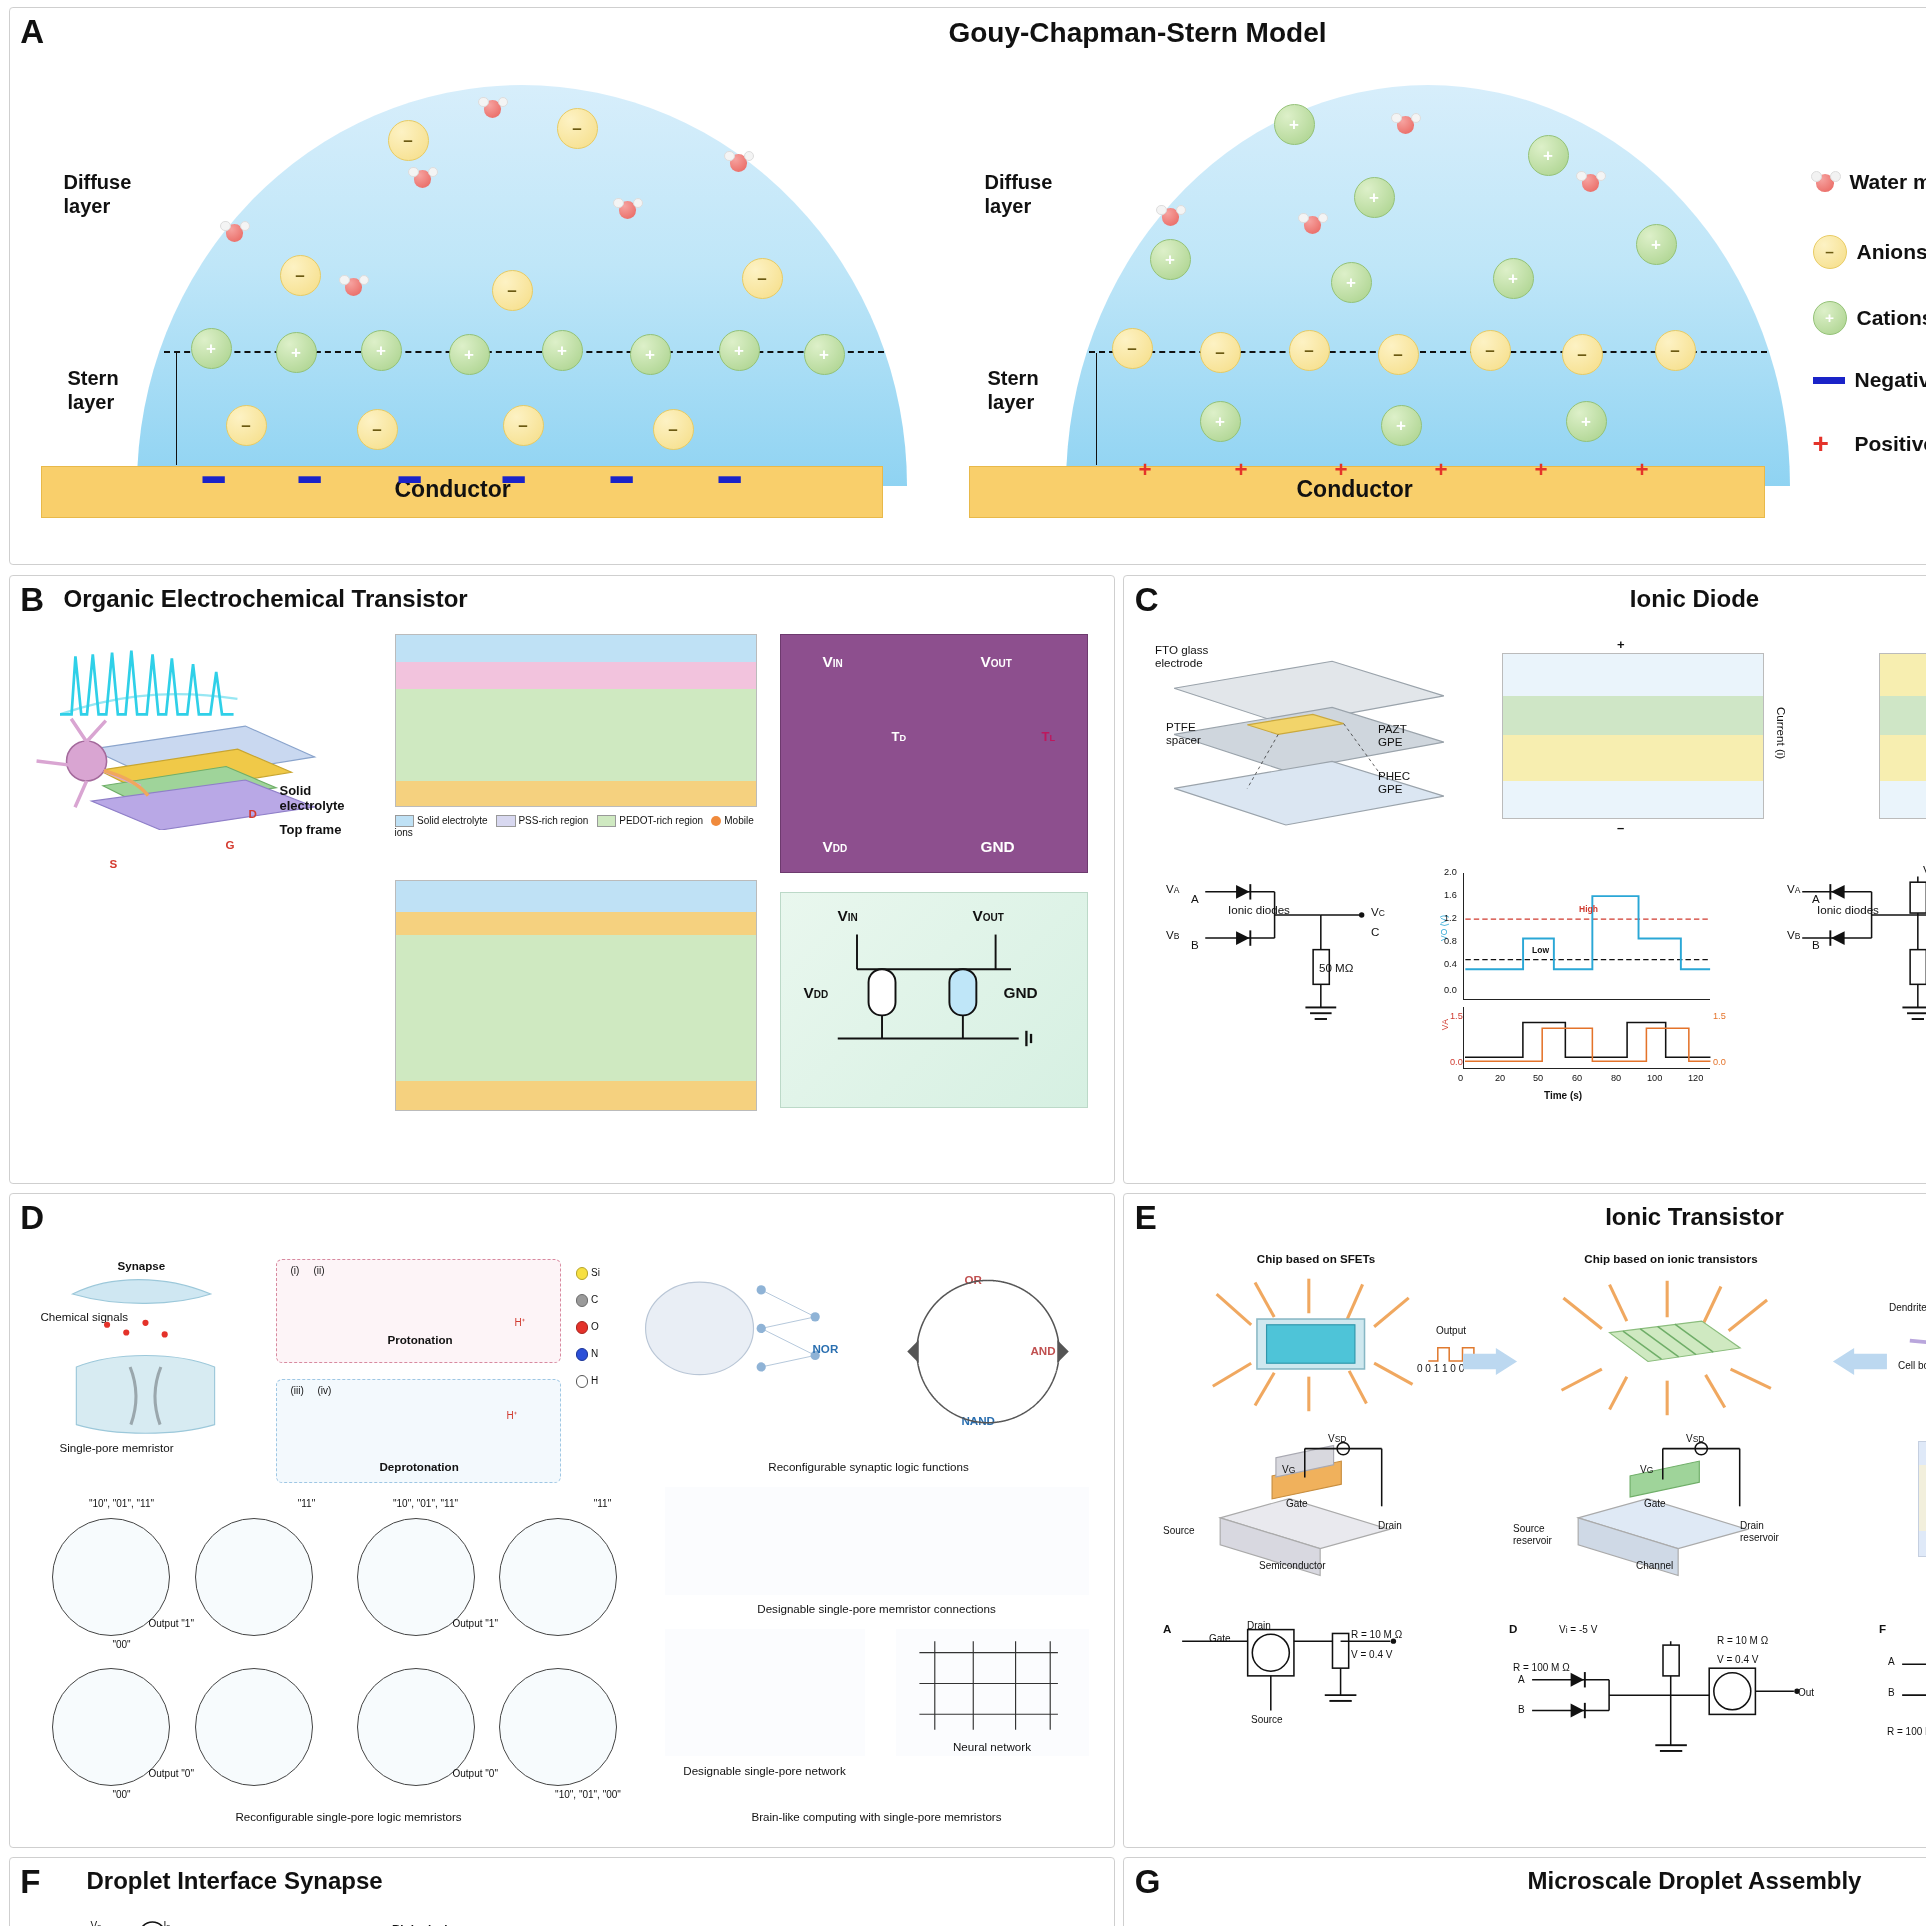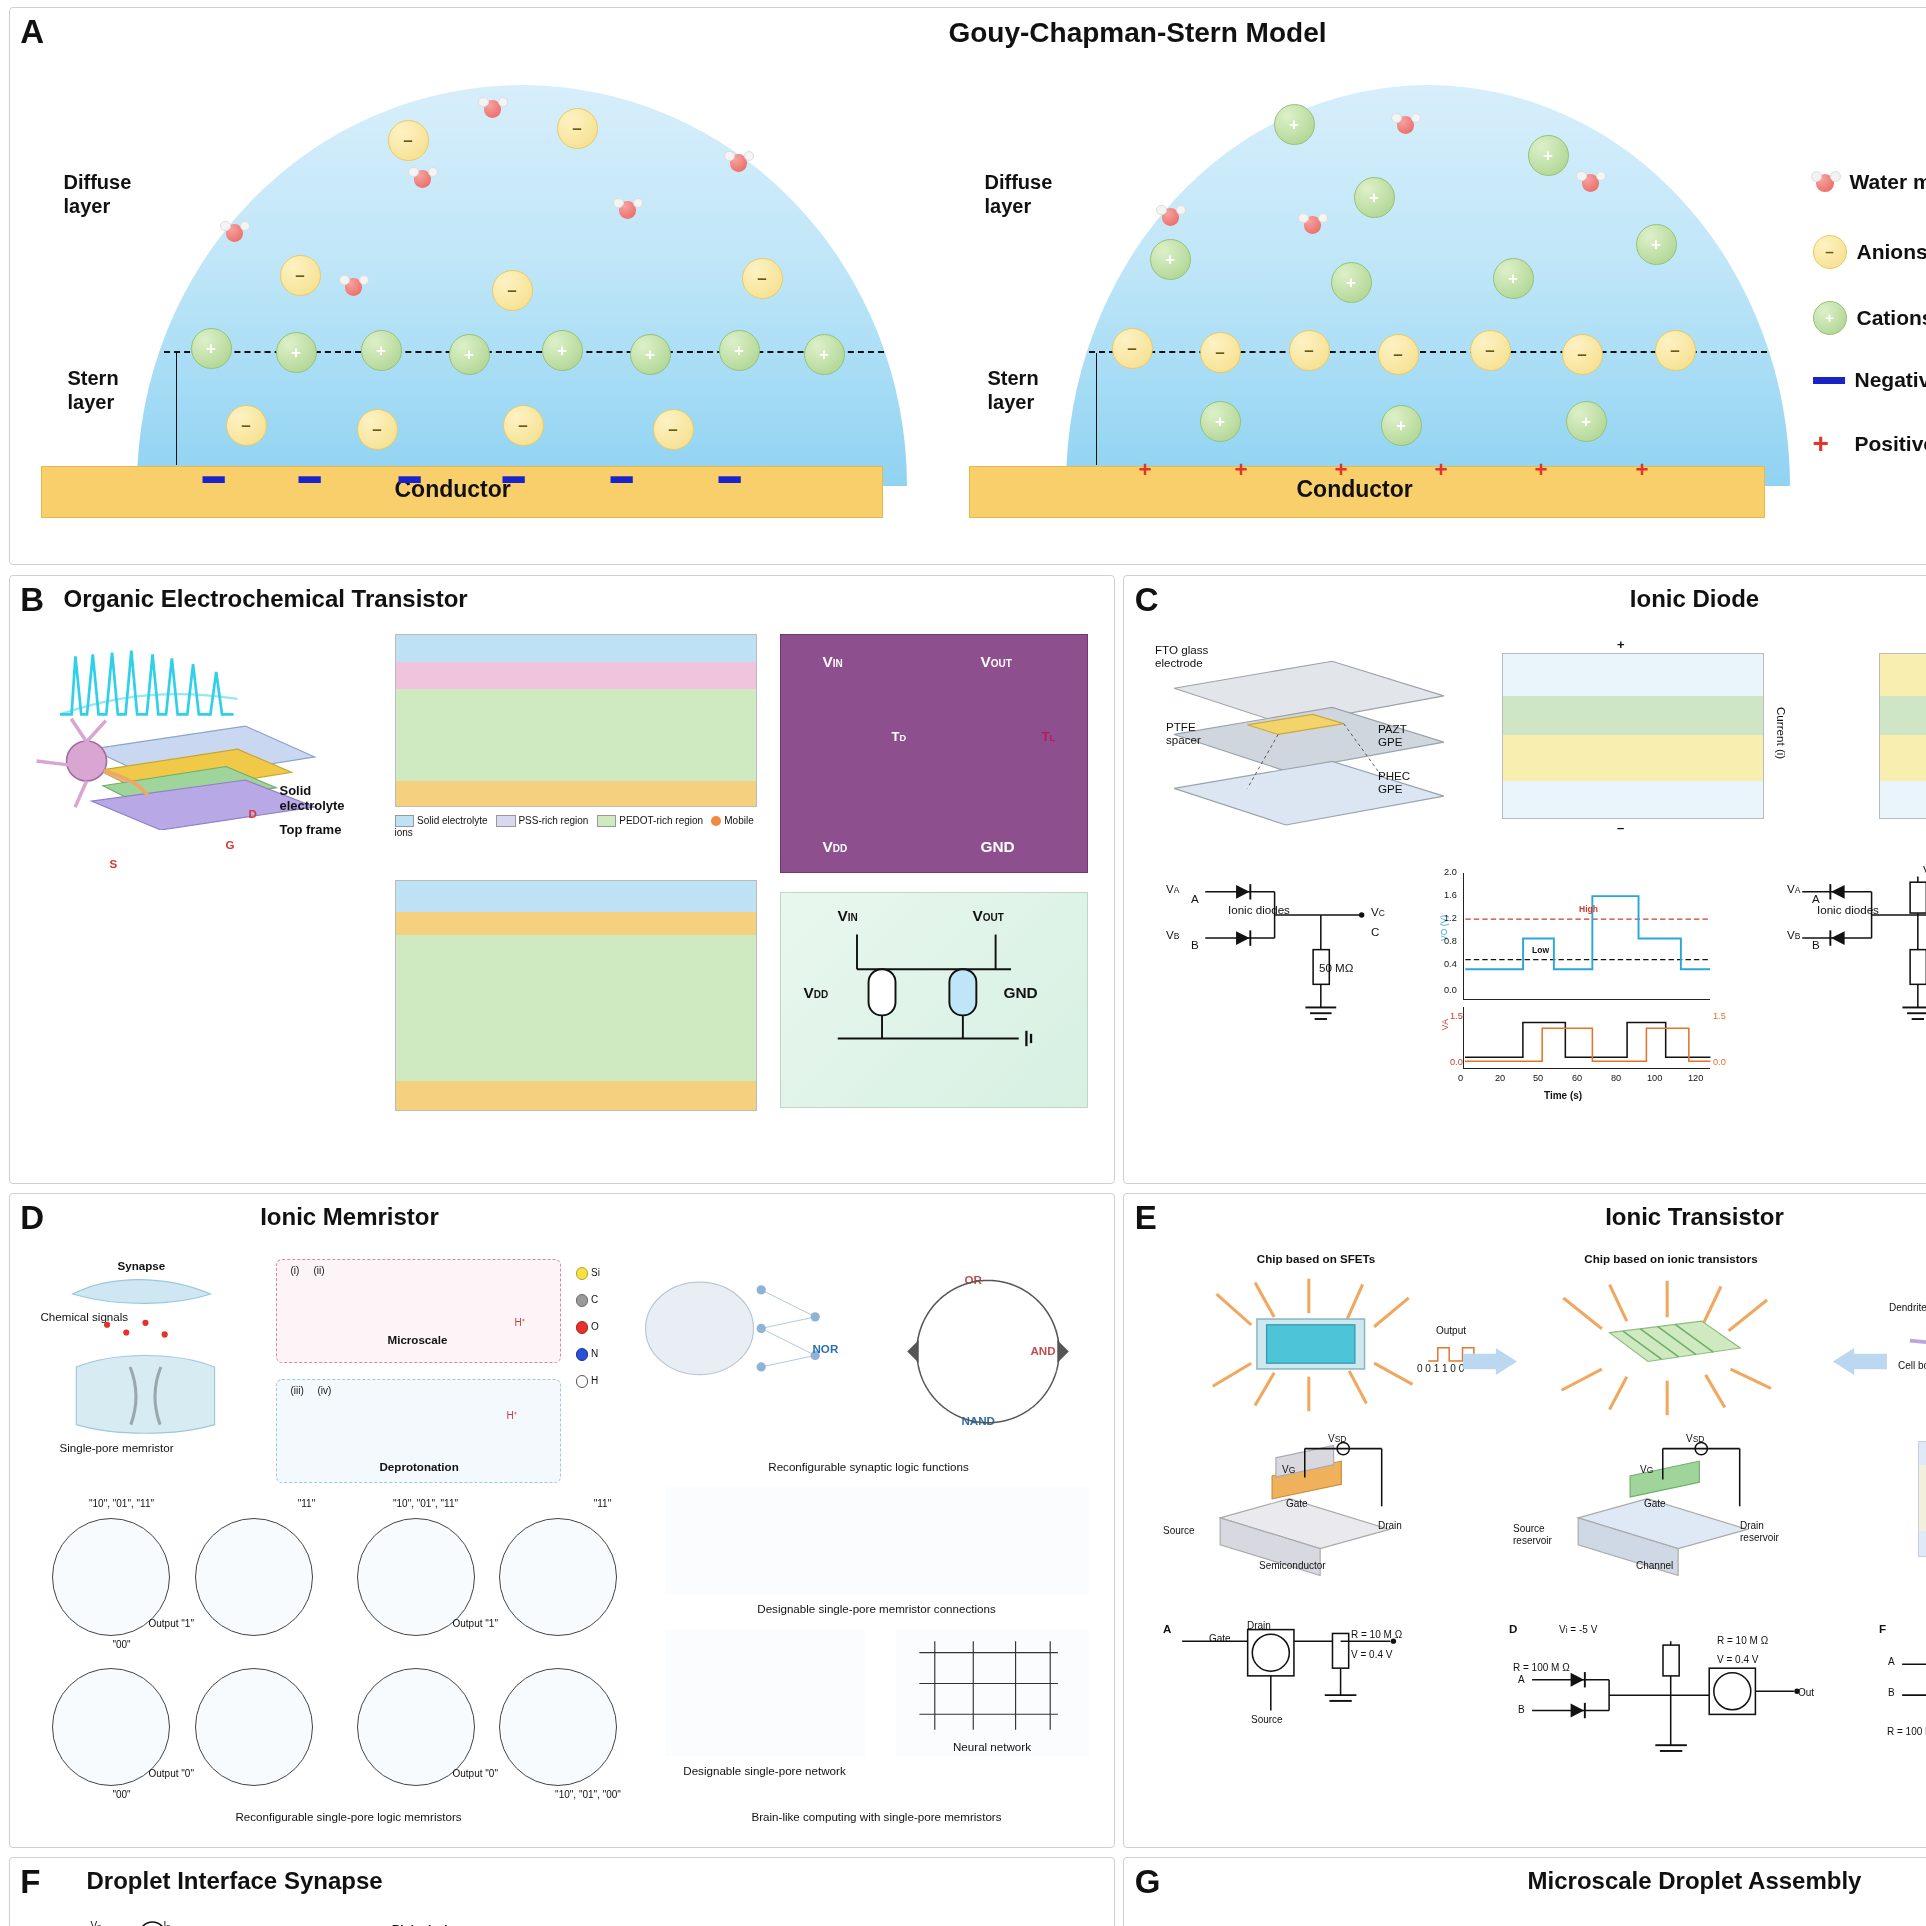--- a/index.html
+++ b/index.html
@@ -364,37 +364,36 @@
     <div class="txt" style="left:688px;top:316px;">A</div>
     <div class="txt" style="left:663px;top:352px;">V<span style="font-size:8.5px;">B</span></div>
     <div class="txt" style="left:688px;top:362px;">B</div>
     <div class="txt" style="left:693px;top:327px;">Ionic diodes</div>
     <div class="txt" style="left:799px;top:287px;">V = 2 V</div>
 
   </div>
 
   <div class="panel" id="panelD">
     <div class="plabel">D</div>
-    <div class="ptitle small" style="left:0;right:424px;">Ionic Memristor</div>
 
     <div class="txt b" style="left:108px;top:65px;">Synapse</div>
     <div class="txt" style="left:31px;top:116px;">Chemical signals</div>
     <div class="txt" style="left:50px;top:247px;">Single-pore memristor</div>
     <svg style="position:absolute;left:39px;top:77px;" width="216" height="169" viewBox="0 0 560 440">
       <path d="M60,60 C160,10 300,10 420,60 C330,90 180,95 60,60 Z" fill="#cfe7f2" stroke="#9cc8da" stroke-width="3"></path>
       <path d="M70,250 C170,210 330,210 430,250 L430,400 C330,430 170,430 70,400 Z" fill="#d7ebf2" stroke="#9cc8da" stroke-width="3"></path>
       <path d="M210,250 C230,300 230,350 212,400 M290,250 C270,300 270,350 288,400" stroke="#9aa7ad" stroke-width="8" fill="none"></path>
       <circle cx="150" cy="140" r="8" fill="#e4322a"></circle>
         <circle cx="200" cy="160" r="8" fill="#e4322a"></circle>
       <circle cx="250" cy="135" r="8" fill="#e4322a"></circle>
         <circle cx="300" cy="165" r="8" fill="#e4322a"></circle>
     </svg>
 
     <div class="imgbox" style="left:266px;top:65px;width:285px;height:104px;border:1.2px dashed #d88aa0;border-radius:6.2px;background:#fdf4f7;"></div>
-    <div class="txt b" style="left:378px;top:139px;">Microscale</div>
+    <div class="txt b" style="left:378px;top:139px;">Protonation</div>
     <div class="txt s" style="left:281px;top:71px;">(i)</div>
     <div class="txt s" style="left:304px;top:71px;">(ii)</div>
     <div class="imgbox" style="left:266px;top:185px;width:285px;height:104px;border:1.2px dashed #9fc7e4;border-radius:6.2px;background:#f3f9fd;"></div>
     <div class="txt b" style="left:370px;top:266px;">Deprotonation</div>
     <div class="txt s" style="left:281px;top:191px;">(iii)</div>
     <div class="txt s" style="left:308px;top:191px;">(iv)</div>
     <div class="txt s" style="left:505px;top:123px;color:#d03a2f;">H⁺</div>
     <div class="txt s" style="left:497px;top:216px;color:#d03a2f;">H⁺</div>
 
     <div class="txt s" style="left:566px;top:73px;"><span style="display:inline-block;width:10.8px;height:10.8px;border-radius:50%;background:#f7e041;border:0.8px solid #b5a42c;vertical-align:middle;"></span> Si</div>

